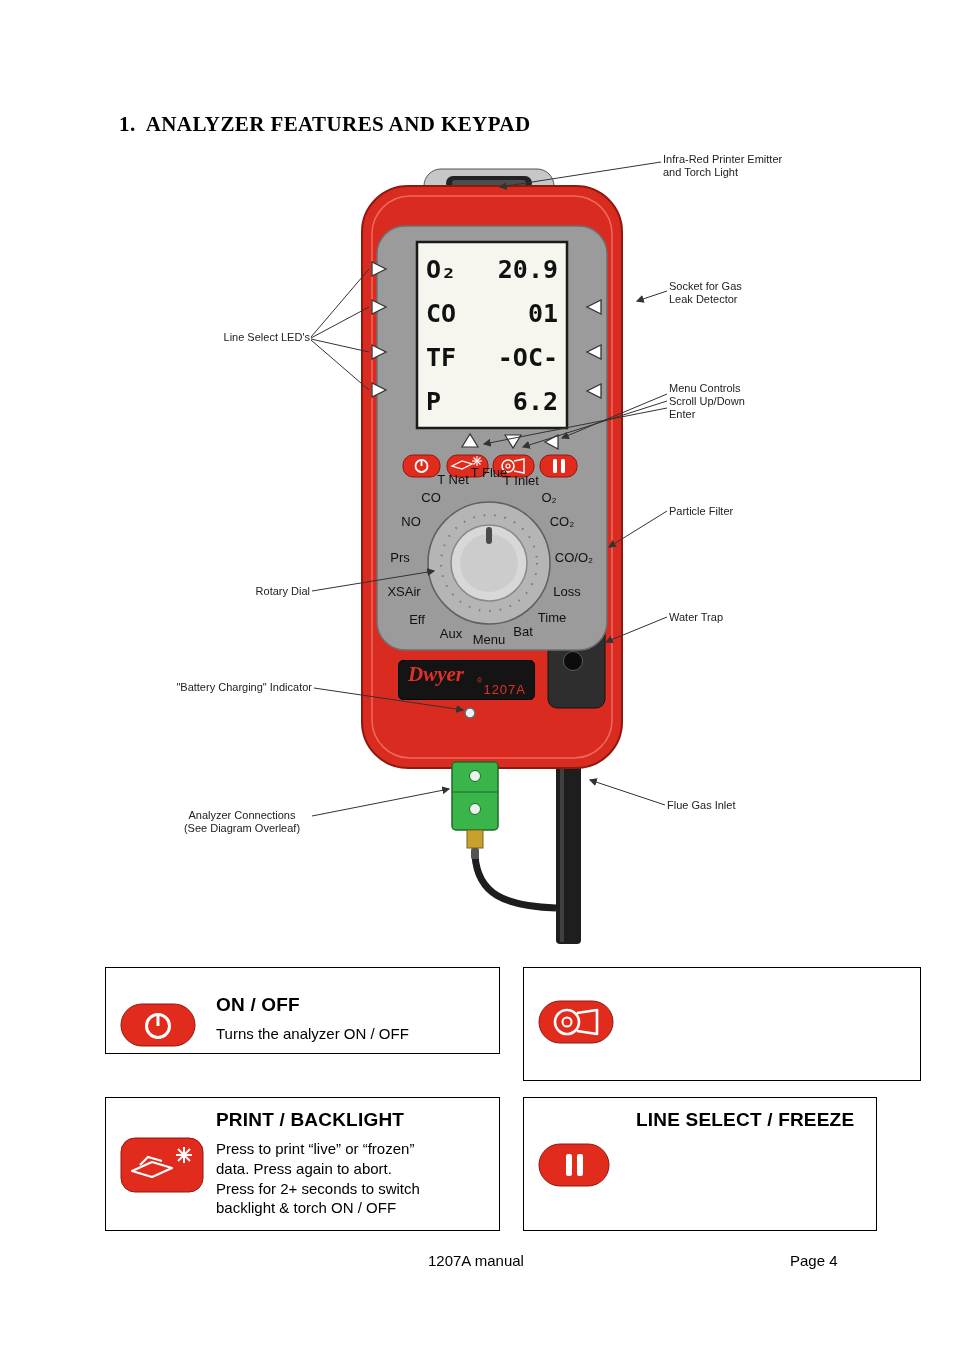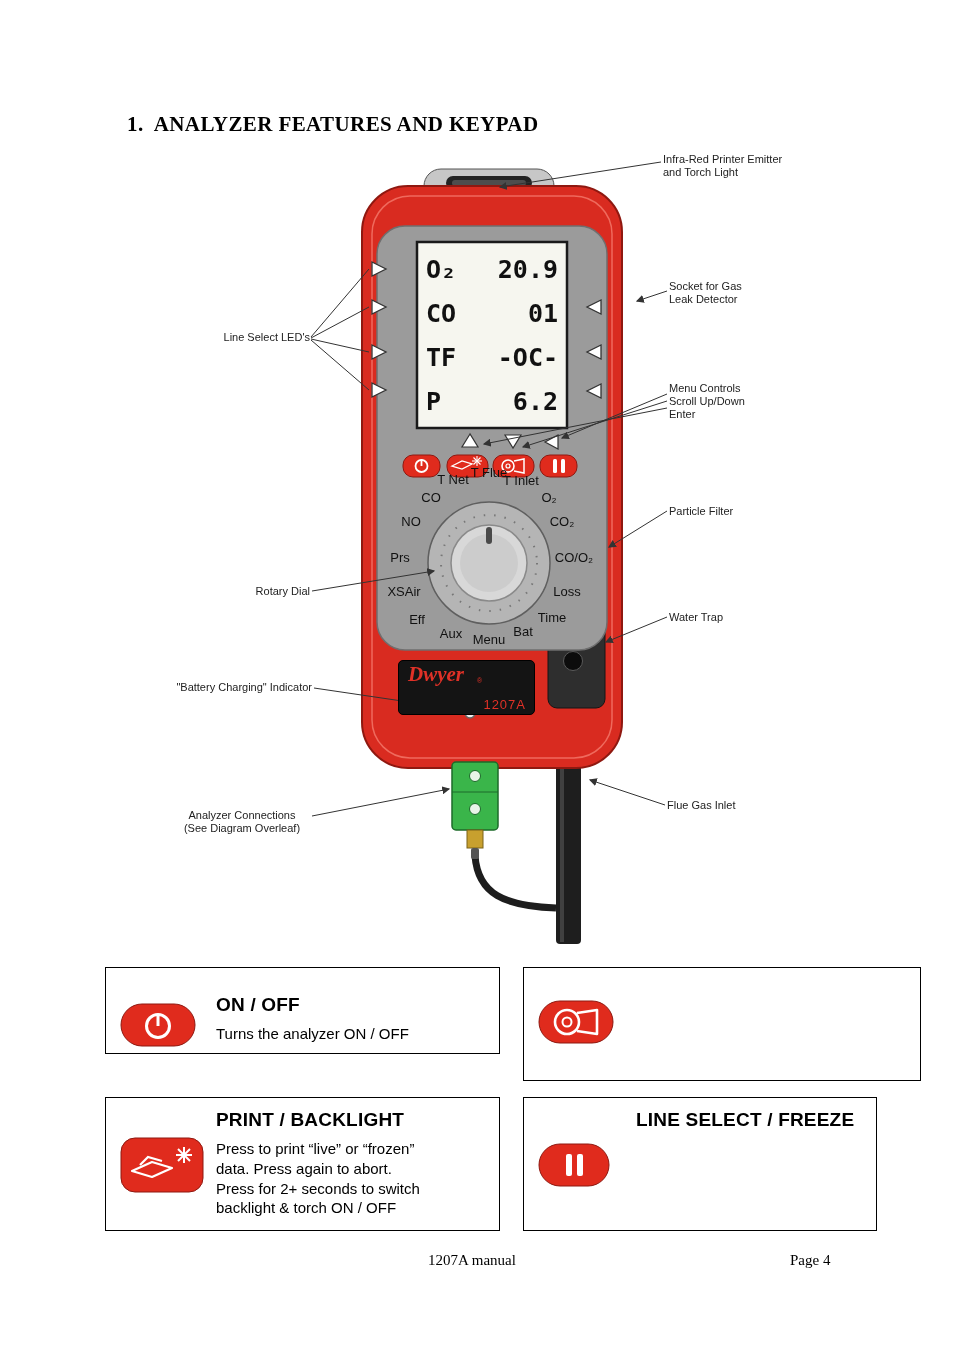--- a/index.html
+++ b/index.html
@@ -2,21 +2,21 @@
 <html><head>
 <meta charset="utf-8">
 <style>
   * { margin:0; padding:0; box-sizing:border-box; }
   html,body { background:#fff; }
   .page {
     position:relative; width:954px; height:1351px; background:#fff;
     font-family:"Liberation Sans", sans-serif; overflow:hidden; color:#000;
   }
   .page-title {
-    position:absolute; left:127px; top:112px;
+    position:absolute; left:119px; top:112px;
     font-family:"Liberation Serif", serif; font-size:21px; font-weight:bold;
     white-space:pre; letter-spacing:0.4px;
   }
   svg.illus { position:absolute; left:0; top:0; }
 
   
   .lcd-text {
     position:absolute; left:419px; top:245px; width:146px; height:180px;
     display:flex; flex-direction:column; justify-content:space-around;
     padding:2px 7px; font-family:"DejaVu Sans Mono", monospace;
@@ -24,21 +24,21 @@
   }
   .lcd-row { display:flex; justify-content:space-between; }
 
   
   .dlbl {
     position:absolute; transform:translate(-50%,-50%);
     font-size:13px; color:#111; white-space:nowrap;
   }
 
   
-  .logo { position:absolute; left:398px; top:660px; width:137px; height:55px;
+  .logo { position:absolute; left:398px; top:660px; width:137px; height:40px;
     background:#141414; border-radius:5px; border:1px solid #000; }
   .logo-script { position:absolute; left:9px; top:1px;
     font-family:"Liberation Serif", serif; font-style:italic; font-weight:bold;
     font-size:21px; color:#e03127; }
   .logo-reg { position:absolute; left:78px; top:16px; font-size:7px; color:#e03127; }
   .logo-model { position:absolute; right:8px; bottom:2px;
     font-weight:normal; font-size:13px; color:#e03127; letter-spacing:1px; }
 
   
   .callout {
@@ -47,21 +47,21 @@
   }
 
   
   .ibox { position:absolute; border:1px solid #000; background:#fff; }
   .ibox-icon { position:absolute; left:14px; }
   .ibox-content { margin-left:110px; padding-top:11px; padding-right:10px; }
   .ibox-title { font-size:19px; font-weight:bold; letter-spacing:0.2px; }
   .ibox-text { font-size:15px; margin-top:8px; white-space:pre-line; line-height:1.32; }
 
   .footer-left, .footer-right {
-    position:absolute; top:1252px; font-family:Liberation Serif, serif; font-size:15px;text-align:right;
+    position:absolute; top:1252px; font-family:Liberation Sans, sans-serif; font-size:15px;text-align:right;
   }
   .footer-left { left:428px; }
   .footer-right { left:790px; }
 </style>
 </head>
 <body>
 
 <div class="page">
 
   <h1 class="page-title">1.  ANALYZER FEATURES AND KEYPAD</h1>

